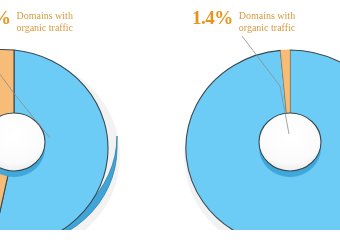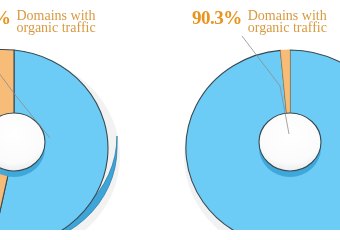--- a/index.html
+++ b/index.html
@@ -29,21 +29,21 @@
 
   .pct{
     font-size:19px;
     font-weight:bold;
     color:#E8941C;
     line-height:19px;
     letter-spacing:-0.5px;
     font-family:"Liberation Serif", serif;
   }
   .caption{
-    font-size:14px;
+    font-size:10px;
     color:#D79A3F;
     line-height:11.5px;
     padding-top:2px;
     font-family:"Liberation Serif", serif;
   }
   .caption span{display:block;}
 
   .donut-wrap{
     position:absolute;
     left:0;top:44px;
@@ -96,21 +96,21 @@
         <ellipse cx="110" cy="98" rx="31" ry="29" fill="url(#holeShadeL)" stroke="#3A4A52" stroke-width="1.1"></ellipse>
 
         <path d="M 72 -2 L 112 52 L 146 94" fill="none" stroke="#8A8A8A" stroke-width="0.9" opacity="0.85"></path>
       </svg>
     </div>
   </div>
 
   <div class="chart-block" id="chart-right">
 
     <div class="label-row">
-      <div class="pct">90.3%</div>
+      <div class="pct">1.4%</div>
       <div class="caption">
         <span>Domains with</span>
         <span>organic traffic</span>
       </div>
     </div>
 
     <div class="donut-wrap">
       <svg width="220" height="215" viewBox="0 0 220 215">
         <defs>
           <radialGradient id="holeShadeR" cx="50%" cy="38%" r="62%">

